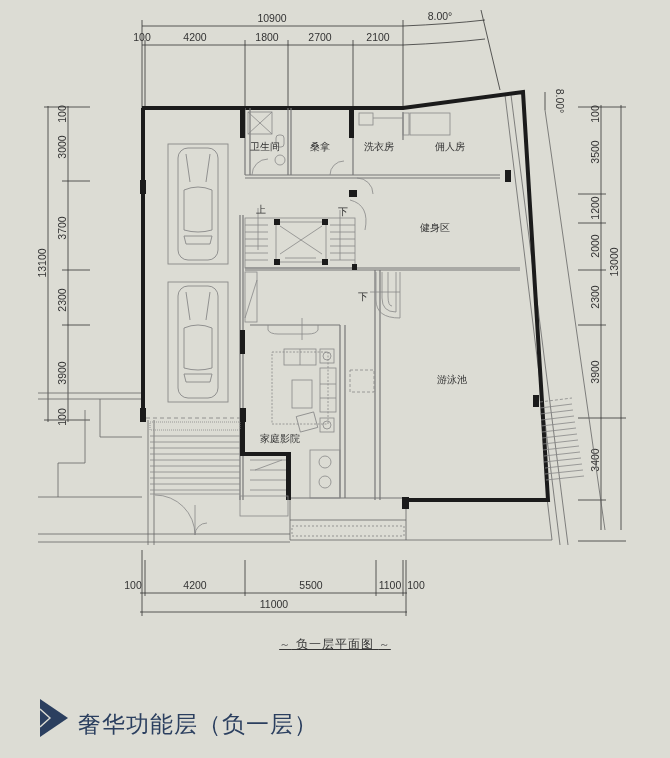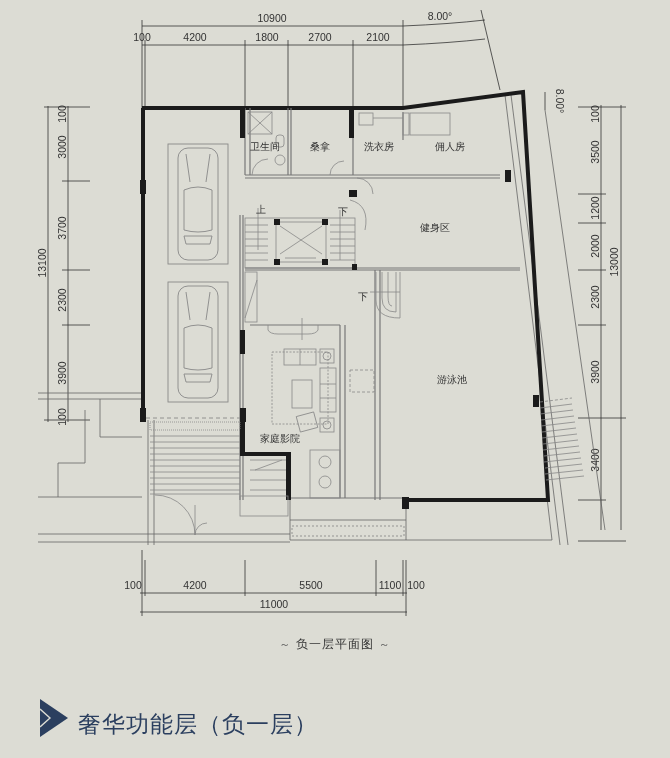--- a/index.html
+++ b/index.html
@@ -1,20 +1,20 @@
 <!DOCTYPE html>
 <html><head>
 <meta charset="utf-8">
 <style>
   html, body { margin:0; padding:0; }
   body { width:670px; height:758px; background:#dcdcd4; font-family:"DejaVu Sans", sans-serif; position:relative; overflow:hidden; }
   #plan { position:absolute; left:0; top:0; width:670px; height:680px; }
   .dim { font-family:"Liberation Sans", sans-serif; font-size:10.5px; fill:#333; }
   .room { font-family:"DejaVu Sans", sans-serif; font-size:10px; fill:#333; }
-  .caption { position:absolute; left:0; width:670px; top:636px; text-align:center; font-family:"DejaVu Serif", serif; font-size:12px; color:#333; letter-spacing:1px; }
+  .caption { position:absolute; left:0; width:670px; top:636px; text-align:center; font-family:"DejaVu Serif", serif; font-size:12px; color:#333; letter-spacing:1px;text-decoration:underline; }
   .caption .orn { color:#555; font-size:11px; }
   .title-bar { position:absolute; left:40px; top:698px; height:40px; display:flex; align-items:center; }
   .title-bar .tri { width:30px; height:38px; }
   .title-bar .txt { margin-left:8px; font-family:"DejaVu Serif", serif; font-size:23px; color:#2b3f5f; letter-spacing:1px;margin-top:12px; }
 </style>
 </head>
 <body>
 
 <svg id="plan" viewBox="0 0 670 680" xmlns="http://www.w3.org/2000/svg">
 

